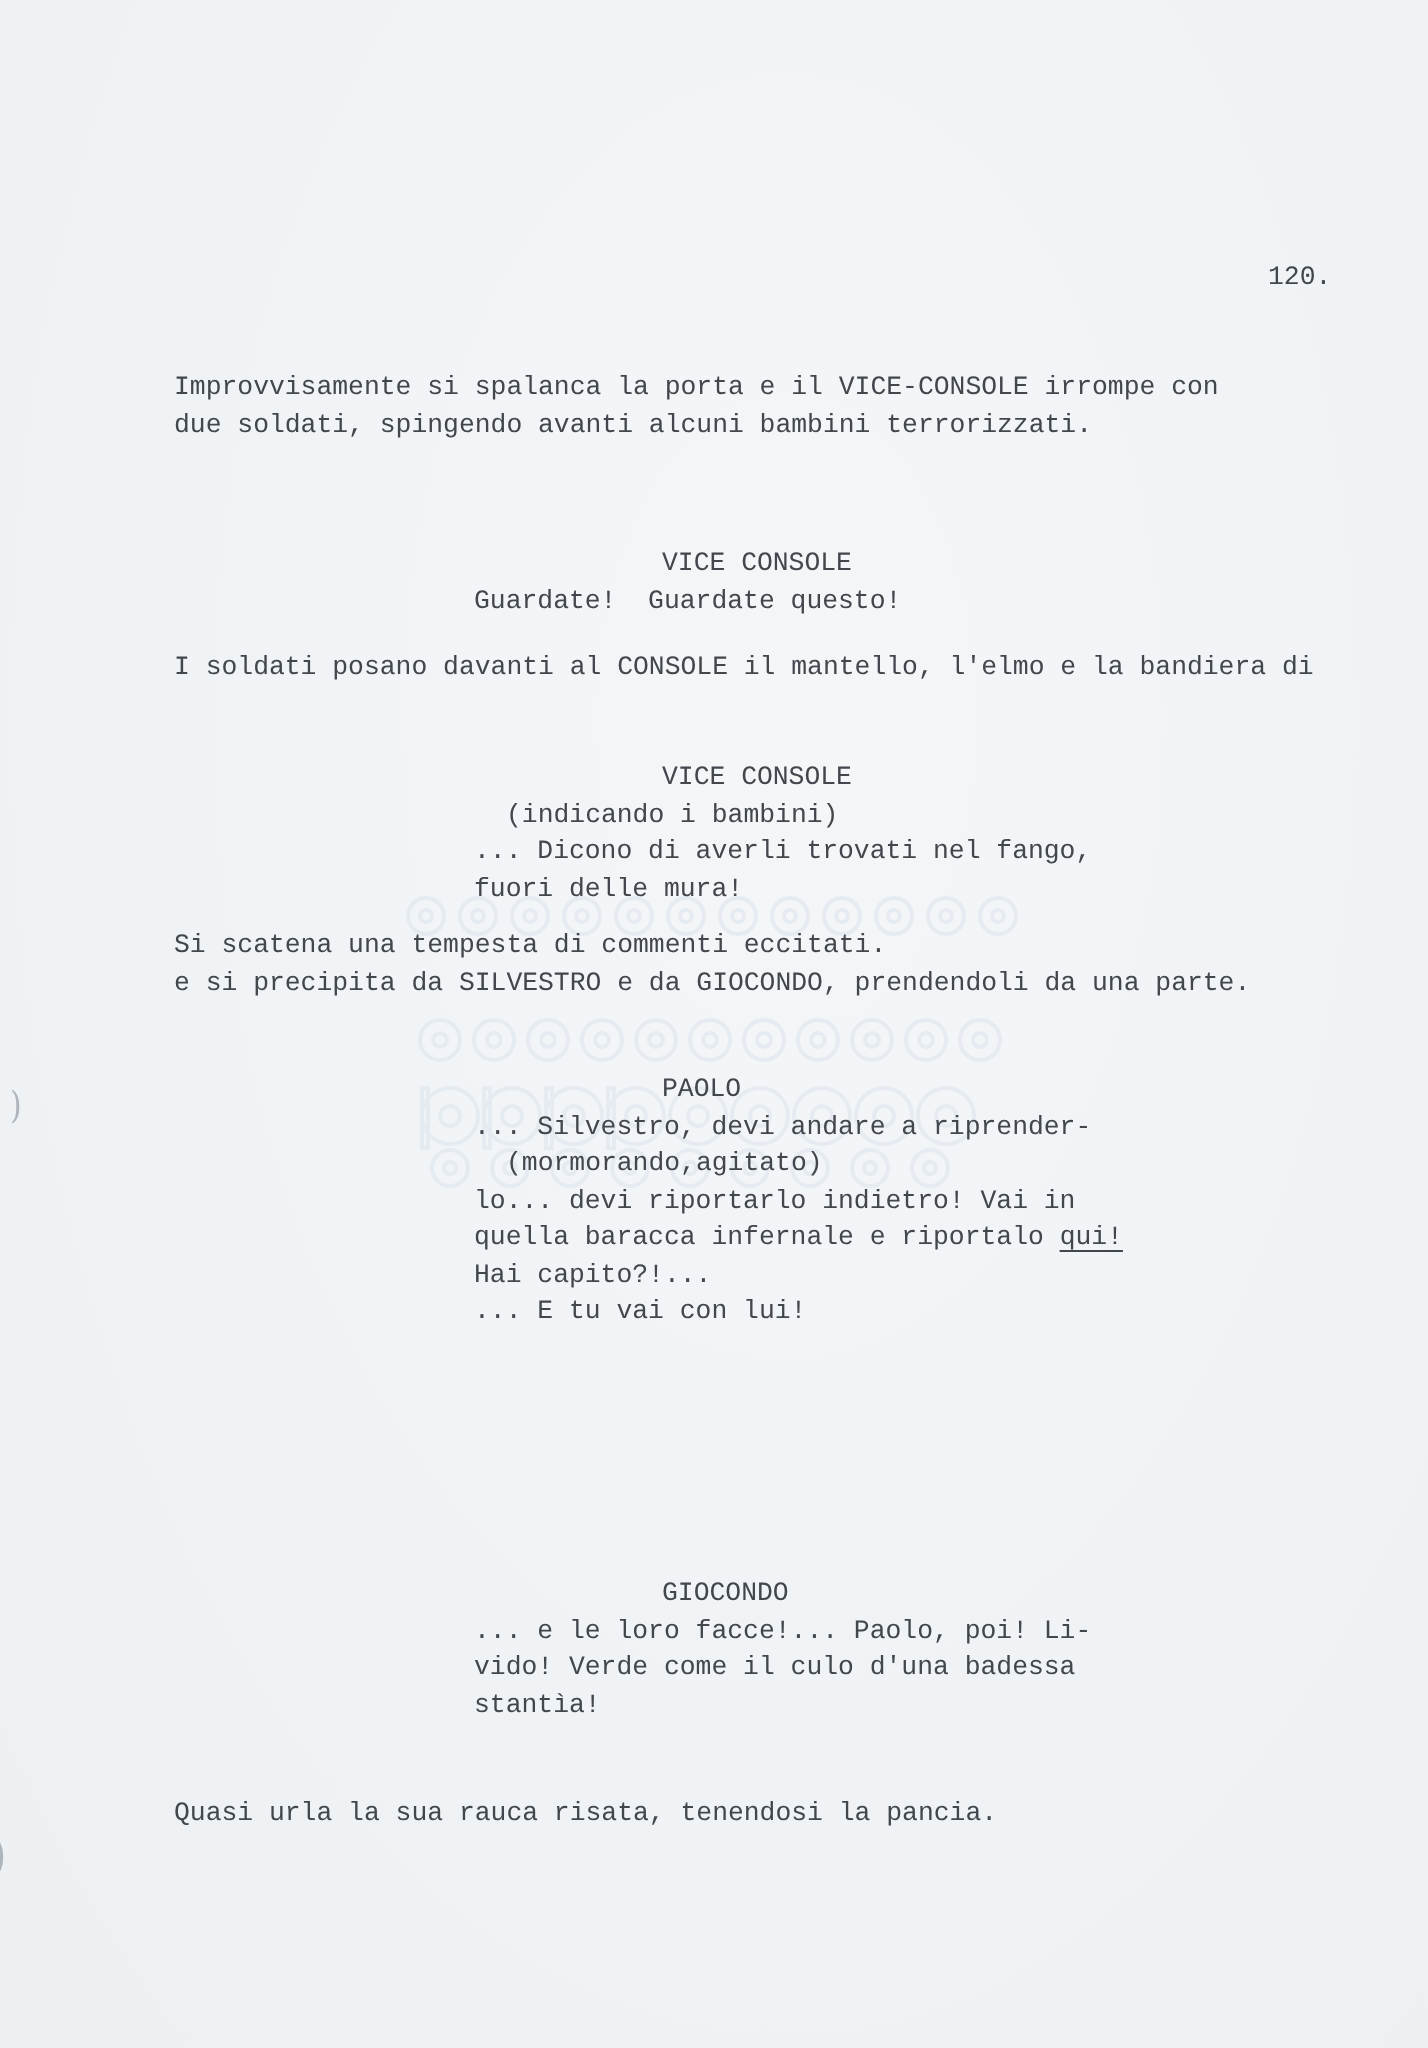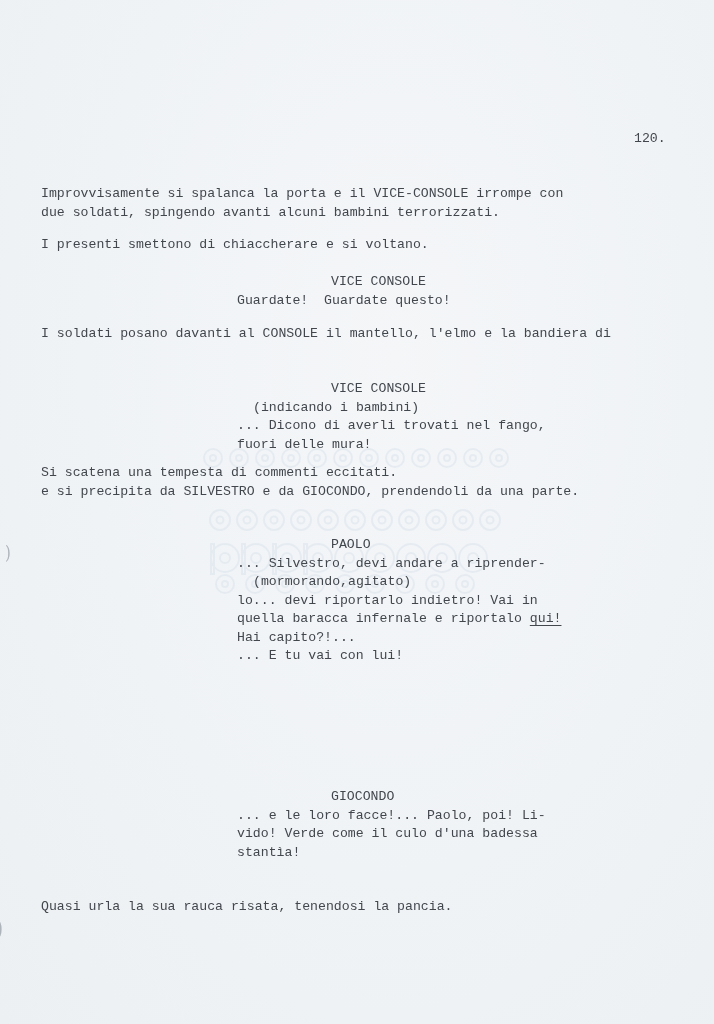--- a/index.html
+++ b/index.html
@@ -10,21 +10,21 @@
     margin: 0 auto;
     overflow: hidden;
     background: radial-gradient(ellipse at 55% 35%, #f4f6f8 0%, #f0f3f6 55%, #edf0f3 100%);
     font-family: "Liberation Mono", "DejaVu Sans Mono", monospace;
     font-size: 13.2px;
     line-height: 18.5px;
     color: #42474d;
   }
   .block { position: absolute; left: 0; right: 0; }
   .line  { white-space: pre; }
-  .al { padding-left: 41px; }   
+  .al { padding-left: 87px; }   
   .nl { padding-left: 331px; }  
   .pl { padding-left: 253px; }  
   .dl { padding-left: 237px; }  
   .sh { padding-left: 92px; letter-spacing: 1.2px; } 
   .page-number { position: absolute; top: 130px; left: 634px; white-space: pre; }
   .u { text-decoration: underline; text-underline-offset: 3px; }
   .watermark { position: absolute; left: 195px; top: 446px; opacity: 0.5; pointer-events: none; }
   .watermark circle { fill: none; stroke: #d9e3ec; stroke-width: 2; }
   .watermark rect { fill: none; stroke: #d9e3ec; stroke-width: 2; }
   .pen-mark {
@@ -106,23 +106,20 @@
   <span class="pen-mark m1">)</span>
   <span class="pen-mark m2">)</span>
 
   <div class="page-number">120.</div>
 
   <div class="block" style="top:185px">
     <div class="line al">Improvvisamente si spalanca la porta e il VICE-CONSOLE irrompe con</div>
     <div class="line al">due soldati, spingendo avanti alcuni bambini terrorizzati.</div>
   </div>
 
-  <div class="block" style="top:236px">
-    <div class="line al">I presenti smettono di chiaccherare e si voltano.</div>
-  </div>
 
   <div class="block" style="top:273px">
     <div class="line nl">VICE CONSOLE</div>
     <div class="line dl">Guardate!  Guardate questo!</div>
   </div>
 
   <div class="block" style="top:325px">
     <div class="line al">I soldati posano davanti al CONSOLE il mantello, l'elmo e la bandiera di</div>
   </div>
 

